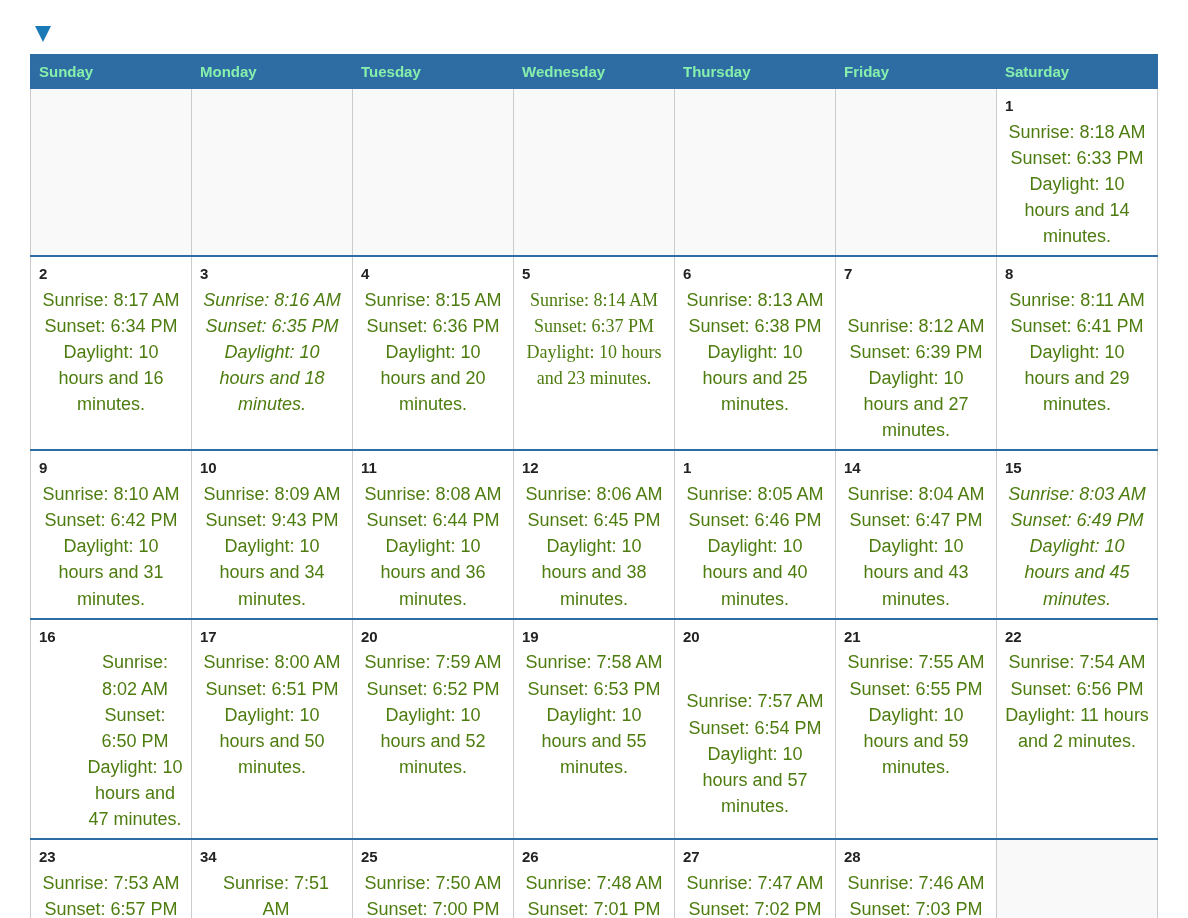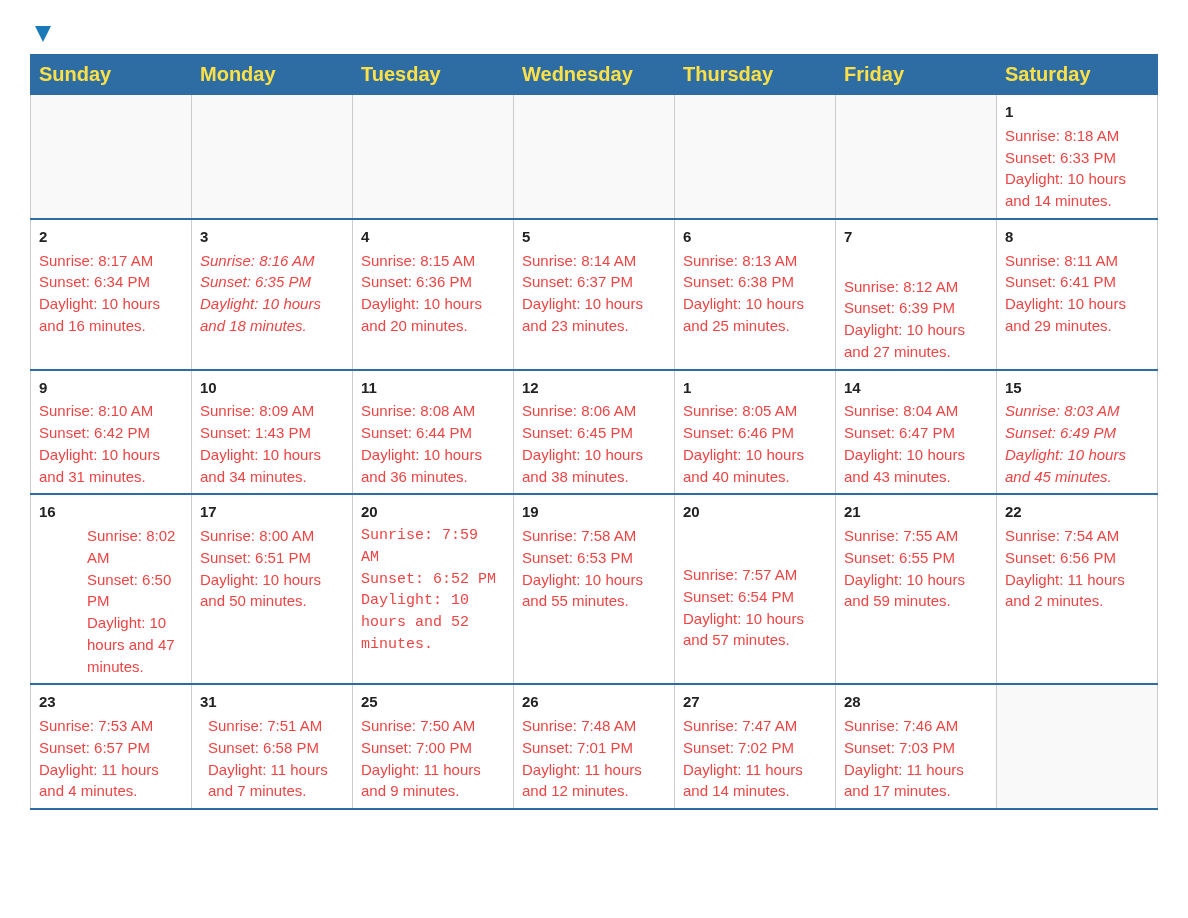--- a/index.html
+++ b/index.html
@@ -47,22 +47,22 @@
     }
     table {
       width: 100%;
       border-collapse: collapse;
       table-layout: fixed;
     }
     thead tr {
       background-color: #2e6da4;
     }
     thead th {
-      color: #fde047;
-      font-size: 20px;
+      color: #86efac;
+      font-size: 15px;
       font-weight: bold;
       padding: 8px 8px;
       text-align: left;
       border: 1px solid #2e6da4;
     }
     tbody td {
       vertical-align: top;
       padding: 6px 8px;
       border: 1px solid #ccc;
       font-size: 12px;
@@ -71,22 +71,23 @@
       line-height: 1.45;
     }
     .day-num {
       font-size: 15px;
       font-weight: bold;
       color: #222;
       display: block;
       margin-bottom: 2px;
     }
     .day-info {
-      font-size: 15px;
-      color: #ef4444;
+      font-size: 18px;
+      color: #4d7c0f;
+      text-align: center;
     }
     tbody tr td:first-child {
       border-left: 1px solid #ccc;
     }
     tbody tr {
       border-bottom: 2px solid #2e6da4;
     }
     .empty-cell {
       background: #f9f9f9;
     }
@@ -153,21 +154,21 @@
 Daylight: 10 hours and 18 minutes.</div>
         </td>
         <td>
           <span class="day-num">4</span>
           <div class="day-info" style="white-space: pre-line;">Sunrise: 8:15 AM
 Sunset: 6:36 PM
 Daylight: 10 hours and 20 minutes.</div>
         </td>
         <td>
           <span class="day-num">5</span>
-          <div class="day-info" style="white-space: pre-line;">Sunrise: 8:14 AM
+          <div class="day-info" style="white-space: pre-line; font-family: Liberation Serif, serif;">Sunrise: 8:14 AM
 Sunset: 6:37 PM
 Daylight: 10 hours and 23 minutes.</div>
         </td>
         <td>
           <span class="day-num">6</span>
           <div class="day-info" style="white-space: pre-line;">Sunrise: 8:13 AM
 Sunset: 6:38 PM
 Daylight: 10 hours and 25 minutes.</div>
         </td>
         <td>
@@ -186,21 +187,21 @@
       <tr>
         <td>
           <span class="day-num">9</span>
           <div class="day-info" style="white-space: pre-line;">Sunrise: 8:10 AM
 Sunset: 6:42 PM
 Daylight: 10 hours and 31 minutes.</div>
         </td>
         <td>
           <span class="day-num">10</span>
           <div class="day-info" style="white-space: pre-line;">Sunrise: 8:09 AM
-Sunset: 1:43 PM
+Sunset: 9:43 PM
 Daylight: 10 hours and 34 minutes.</div>
         </td>
         <td>
           <span class="day-num">11</span>
           <div class="day-info" style="white-space: pre-line;">Sunrise: 8:08 AM
 Sunset: 6:44 PM
 Daylight: 10 hours and 36 minutes.</div>
         </td>
         <td>
           <span class="day-num">12</span>
@@ -235,21 +236,21 @@
 Daylight: 10 hours and 47 minutes.</div>
         </td>
         <td>
           <span class="day-num">17</span>
           <div class="day-info" style="white-space: pre-line;">Sunrise: 8:00 AM
 Sunset: 6:51 PM
 Daylight: 10 hours and 50 minutes.</div>
         </td>
         <td>
           <span class="day-num">20</span>
-          <div class="day-info" style="white-space: pre-line; font-family: Liberation Mono, monospace;">Sunrise: 7:59 AM
+          <div class="day-info" style="white-space: pre-line;">Sunrise: 7:59 AM
 Sunset: 6:52 PM
 Daylight: 10 hours and 52 minutes.</div>
         </td>
         <td>
           <span class="day-num">19</span>
           <div class="day-info" style="white-space: pre-line;">Sunrise: 7:58 AM
 Sunset: 6:53 PM
 Daylight: 10 hours and 55 minutes.</div>
         </td>
         <td>
@@ -272,21 +273,21 @@
         </td>
       </tr>
       <tr>
         <td>
           <span class="day-num">23</span>
           <div class="day-info" style="white-space: pre-line;">Sunrise: 7:53 AM
 Sunset: 6:57 PM
 Daylight: 11 hours and 4 minutes.</div>
         </td>
         <td>
-          <span class="day-num">31</span>
+          <span class="day-num">34</span>
           <div class="day-info" style="white-space: pre-line; margin-left: 8px;">Sunrise: 7:51 AM
 Sunset: 6:58 PM
 Daylight: 11 hours and 7 minutes.</div>
         </td>
         <td>
           <span class="day-num">25</span>
           <div class="day-info" style="white-space: pre-line;">Sunrise: 7:50 AM
 Sunset: 7:00 PM
 Daylight: 11 hours and 9 minutes.</div>
         </td>

